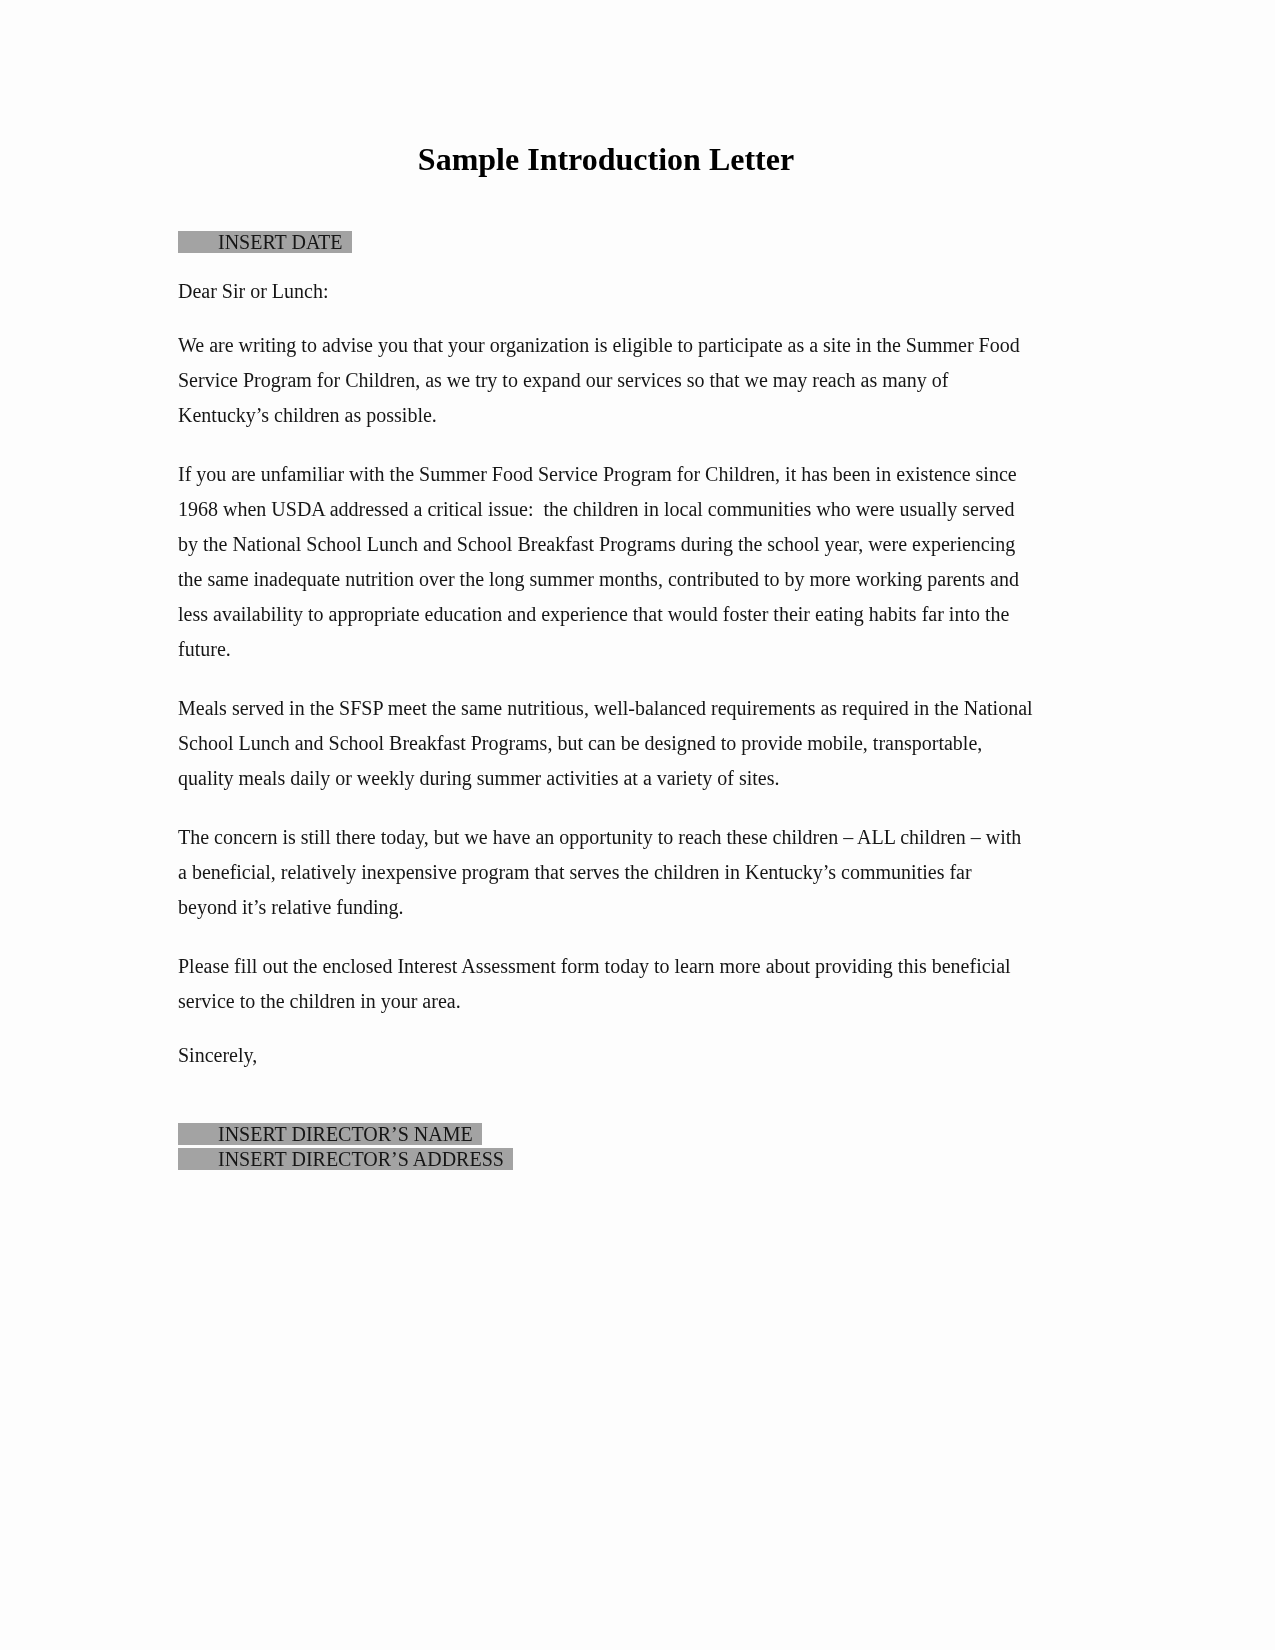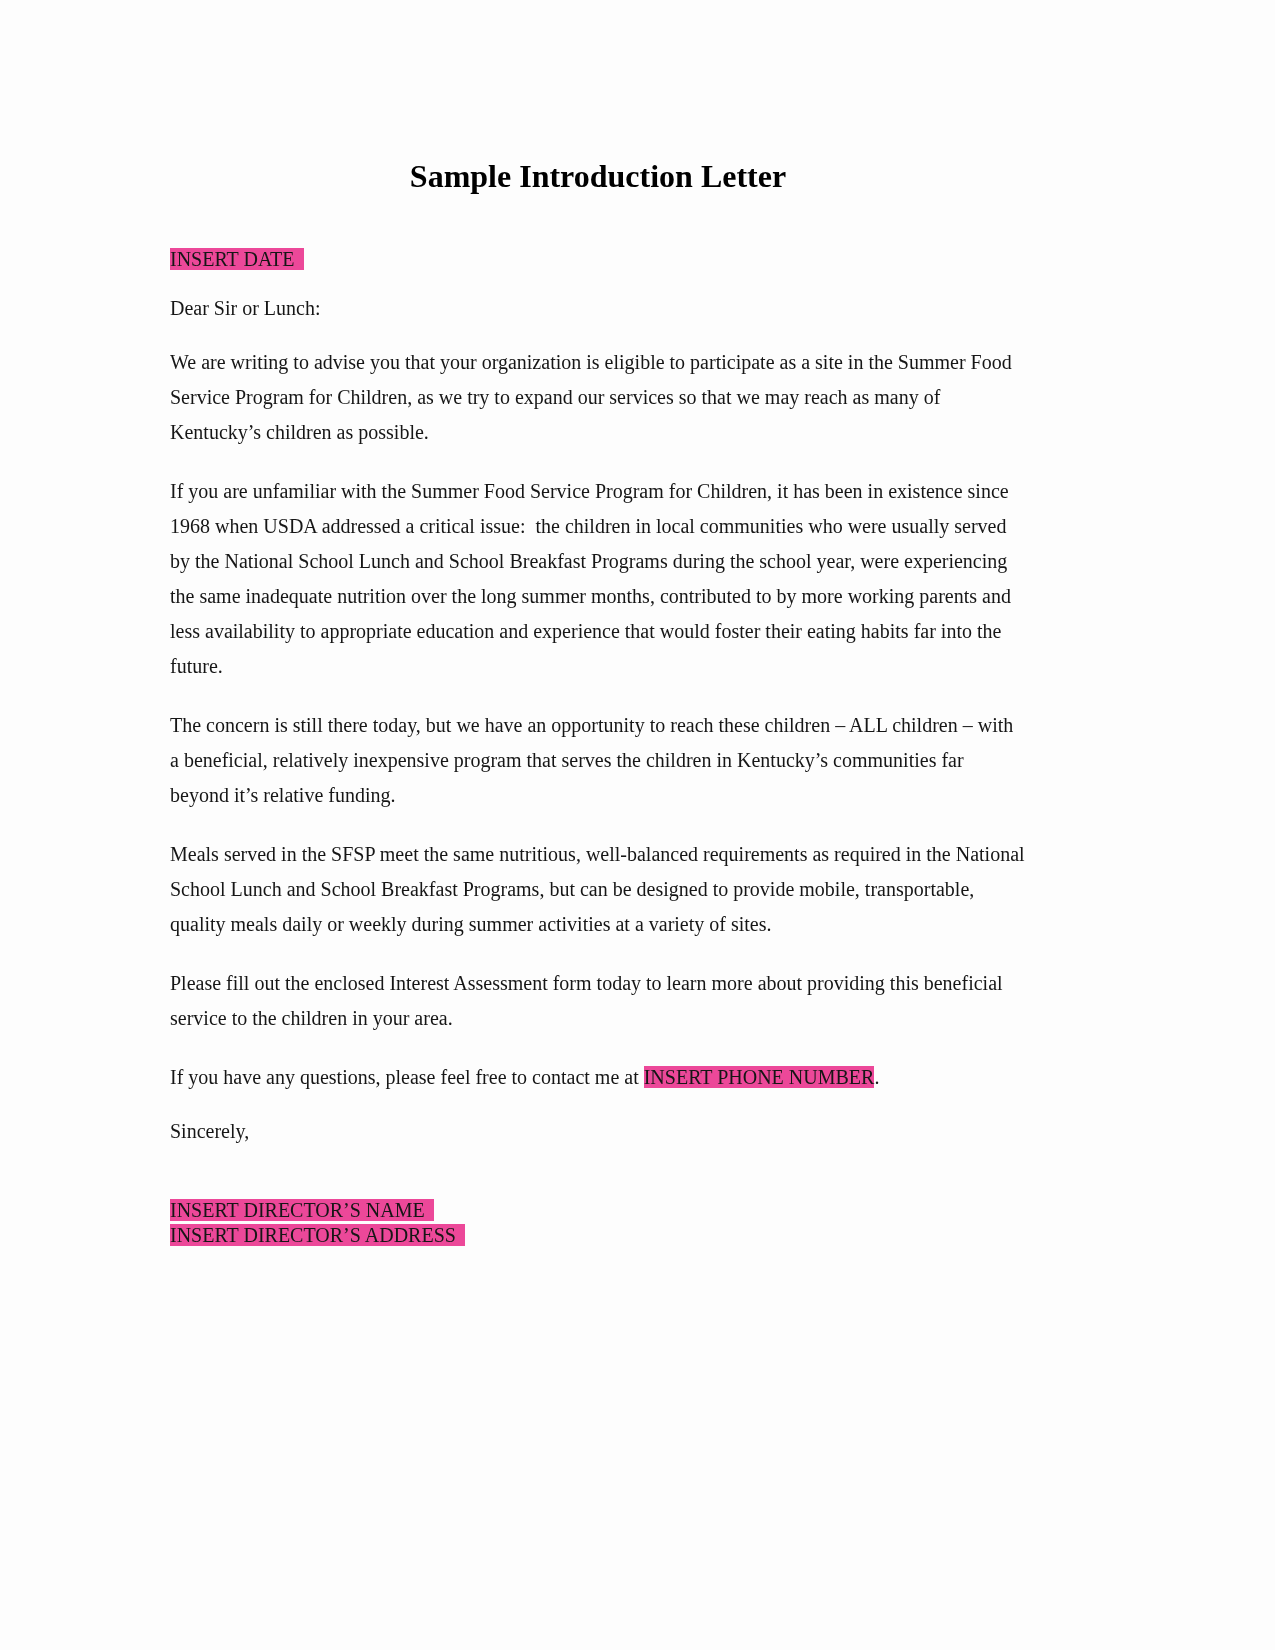--- a/index.html
+++ b/index.html
@@ -11,24 +11,23 @@
     position: relative;
     width: 1275px;
     height: 1650px;
     background: #fdfdfd;
     font-family: "Liberation Serif", "DejaVu Serif", serif;
     color: #161616;
     overflow: hidden;
   }
   .content {
     position: absolute;
-    left: 170px;
+    left: 178px;
     top: 138px;
     width: 856px;
-    margin-top: 17px;
   }
   .doc-title {
     margin: 0 0 50px 0;
     text-align: center;
     font-size: 32px;
     line-height: 42px;
     font-weight: bold;
     color: #000000;
   }
   .line {
@@ -39,21 +38,22 @@
   .block-gap {
     margin-bottom: 24px;
   }
   .para {
     font-size: 20px;
     line-height: 35px;
     margin: 0 0 24px 0;
     white-space: pre-wrap;
   }
   .hl {
-    background: #ec4899;
+    background: #a3a3a3;
+    padding-left: 40px;
   }
   .hl-block {
     padding-right: 9px; 
   }
   .bold {
     font-weight: bold;
   }
   .signature-block {
     margin-top: 54px;
   }
@@ -69,24 +69,23 @@
     <div class="line block-gap">
       <span class="hl hl-block">INSERT DATE</span>
     </div>
 
 
     <div class="line block-gap">Dear Sir or Lunch:</div>
 
     <div>
         <p class="para"><span>We are writing to advise you that your organization is eligible to participate as a site in the Summer Food Service Program for Children, as we try to expand our services so that we may reach as many of Kentucky’s children as possible.</span></p>
         <p class="para"><span>If you are unfamiliar with the Summer Food Service Program for Children, it has been in existence since 1968 when USDA addressed a critical issue:  the children in local communities who were usually served by the National School Lunch and School Breakfast Programs during the school year, were experiencing the same inadequate nutrition over the long summer months, contributed to by more working parents and less availability to appropriate education and experience that would foster their eating habits far into the future.</span></p>
+        <p class="para"><span>Meals served in the SFSP meet the same nutritious, well-balanced requirements as required in the National School Lunch and School Breakfast Programs, but can be designed to provide mobile, transportable, quality meals daily or weekly during summer activities at a variety of sites.</span></p>
         <p class="para"><span>The concern is still there today, but we have an opportunity to reach these children – ALL children – with a beneficial, relatively inexpensive program that serves the children in Kentucky’s communities far beyond it’s relative funding.</span></p>
-        <p class="para"><span>Meals served in the SFSP meet the same nutritious, well-balanced requirements as required in the National School Lunch and School Breakfast Programs, but can be designed to provide mobile, transportable, quality meals daily or weekly during summer activities at a variety of sites.</span></p>
         <p class="para"><span>Please fill out the enclosed Interest Assessment form today to learn more about providing this beneficial service to the children in your area.</span></p>
-        <p class="para"><span>If you have any questions, please feel free to contact me at </span><span class="hl">INSERT PHONE NUMBER</span><span>.</span></p>
       </div>
 
     <div class="line">Sincerely,</div>
 
     <div class="signature-block">
       <div class="line">
         <span class="hl hl-block">INSERT DIRECTOR’S NAME</span>
       </div>
       <div class="line">
         <span class="hl hl-block">INSERT DIRECTOR’S ADDRESS</span>

